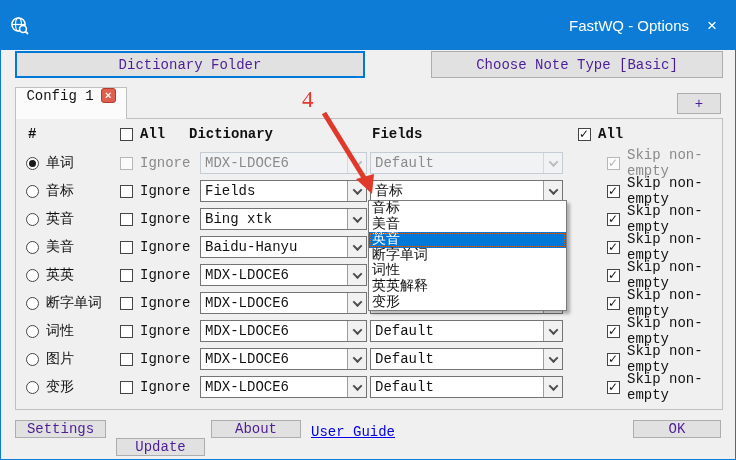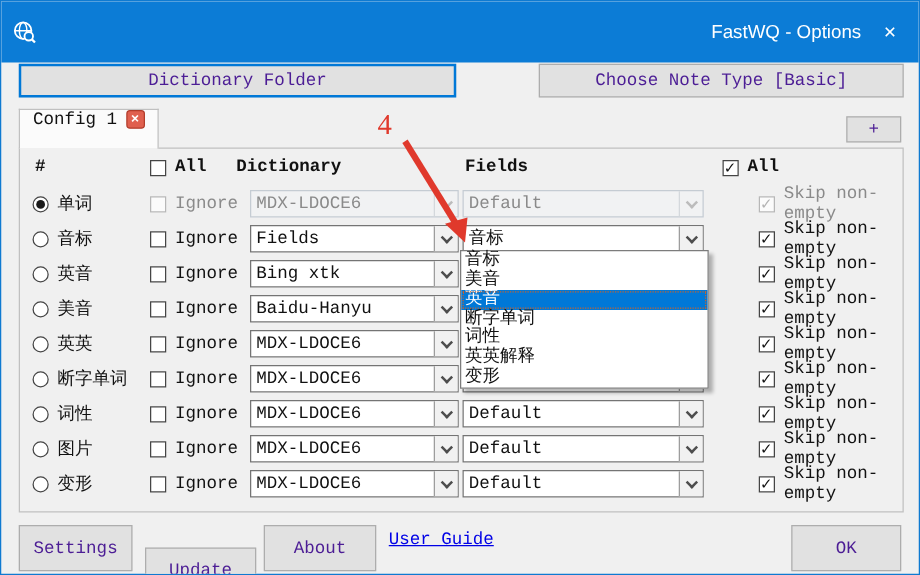--- a/index.html
+++ b/index.html
@@ -62,21 +62,21 @@
   .combo.dis{background:#f1f2f3;border-color:#c5ccd3;}
   .combo.dis .cval{color:#8a8a8a;}
   .combo.dis .abtn{background:transparent;border-left-color:#d4d8dc;}
   .combo.dis .chev{border-color:#bcbcbc;}
   
   .ddlist{position:absolute;left:367px;top:199px;width:199px;background:#fff;border:1px solid #7c7c7c;
     box-shadow:3px 3px 3px rgba(0,0,0,0.28);z-index:20;}
   .ddopt{height:15.6px;line-height:15.5px;font-size:14px;padding-left:3px;white-space:nowrap;color:#111;}
   .ddopt.selected{background:#0078d7;color:#fff;outline:1px dotted #c4632f;outline-offset:-2px;}
   
-  .footer-btn{top:419px;height:37px;}
+  .footer-btn{top:419px;height:18px;}
   .link{position:absolute;left:310px;top:423px;color:#0000e6;text-decoration:underline;font-size:14px;}
   
   .ann-label{position:absolute;left:301px;top:86px;color:#e0392c;font-size:23px;
     font-family:"Liberation Serif","DejaVu Serif",serif;z-index:30;}
   .ann-arrow{position:absolute;left:295px;top:82px;z-index:30;pointer-events:none;}
 </style>
 </head>
 <body>
 
 <div class="window">

